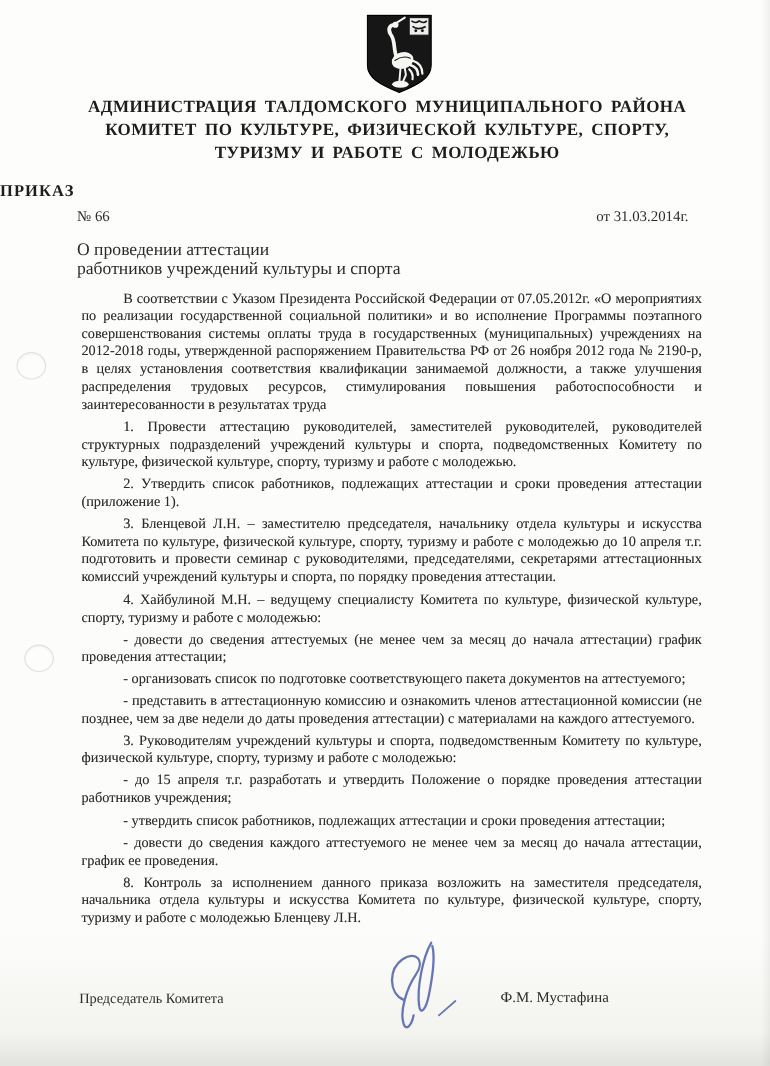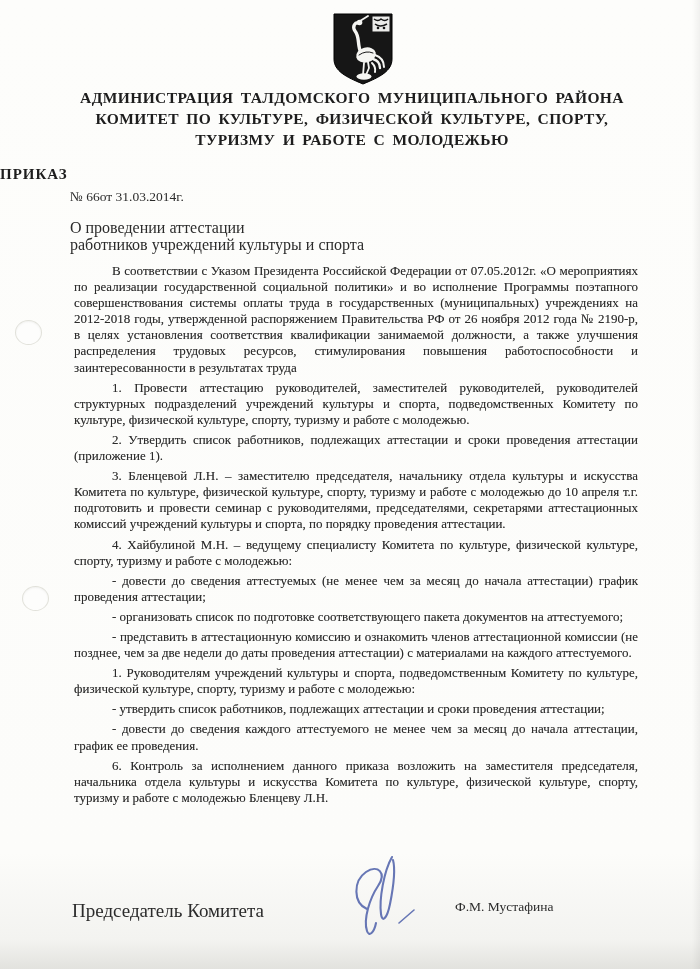--- a/index.html
+++ b/index.html
@@ -32,21 +32,21 @@
     letter-spacing:0.4px;
     color:#1d1d1d;
   }
   .doc-header .hline{word-spacing:3px;}
   .order-title{
     position:absolute;left:0;top:166px;width:100%;
     text-align:left;font-weight:bold;font-size:15px;letter-spacing:1px;color:#1d1d1d;
   }
   .num-row{
     position:absolute;left:70px;top:189px;width:556px;
-    display:flex;
+    display:flex;justify-content:space-between;
     font-size:13.5px;color:#2b2b2b;
   }
   .subject{
     position:absolute;left:70px;top:219px;width:420px;
     font-size:16px;line-height:17px;color:#2b2b2b;
   }
   .body-text{
     position:absolute;left:70px;top:259px;width:572px;
     font-size:13px;line-height:16.1px;color:#2b2b2b;
     text-shadow:0 0 0.4px rgba(70,70,70,0.45);
@@ -55,21 +55,21 @@
     margin:4px;
     text-indent:38px;
     text-align:justify;
   }
   .body-text p.decree{
     text-align:center;text-indent:0;
     margin:9px 0 2px 0;
   }
   .sign-role{
     position:absolute;left:72px;top:900px;
-    font-size:19px;color:#2b2b2b;
+    font-size:13px;color:#2b2b2b;
   }
   .sign-name{
     position:absolute;left:455px;top:899px;
     font-size:13.5px;color:#2b2b2b;
   }
   .signature{
     position:absolute;left:345px;top:851px;width:100px;height:96px;
   }
   .hole{
     position:absolute;width:25px;height:23px;border-radius:50%;
@@ -131,24 +131,25 @@
 
   <div class="body-text">
     <p>В соответствии с Указом Президента Российской Федерации от 07.05.2012г. «О мероприятиях по реализации государственной социальной политики» и во исполнение Программы поэтапного совершенствования системы оплаты труда в государственных (муниципальных) учреждениях на 2012-2018 годы, утвержденной распоряжением Правительства РФ от 26 ноября 2012 года № 2190-р, в целях установления соответствия квалификации занимаемой должности, а также улучшения распределения трудовых ресурсов, стимулирования повышения работоспособности и заинтересованности в результатах труда</p>
     <p>1. Провести аттестацию руководителей, заместителей руководителей, руководителей структурных подразделений учреждений культуры и спорта, подведомственных Комитету по культуре, физической культуре, спорту, туризму и работе с молодежью.</p>
     <p>2. Утвердить список работников, подлежащих аттестации и сроки проведения аттестации (приложение 1).</p>
     <p>3. Бленцевой Л.Н. – заместителю председателя, начальнику отдела культуры и искусства Комитета по культуре, физической культуре, спорту, туризму и работе с молодежью до 10 апреля т.г. подготовить и провести семинар с руководителями, председателями, секретарями аттестационных комиссий учреждений культуры и спорта, по порядку проведения аттестации.</p>
     <p>4. Хайбулиной М.Н. – ведущему специалисту Комитета по культуре, физической культуре, спорту, туризму и работе с молодежью:</p>
     <p>- довести до сведения аттестуемых (не менее чем за месяц до начала аттестации) график проведения аттестации;</p>
     <p>- организовать список по подготовке соответствующего пакета документов на аттестуемого;</p>
     <p>- представить в аттестационную комиссию и ознакомить членов аттестационной комиссии (не позднее, чем за две недели до даты проведения аттестации) с материалами на каждого аттестуемого.</p>
-    <p>1. Руководителям учреждений культуры и спорта, подведомственным Комитету по культуре, физической культуре, спорту, туризму и работе с молодежью:</p>
+    <p>3. Руководителям учреждений культуры и спорта, подведомственным Комитету по культуре, физической культуре, спорту, туризму и работе с молодежью:</p>
+    <p>- до 15 апреля т.г. разработать и утвердить Положение о порядке проведения аттестации работников учреждения;</p>
     <p>- утвердить список работников, подлежащих аттестации и сроки проведения аттестации;</p>
     <p>- довести до сведения каждого аттестуемого не менее чем за месяц до начала аттестации, график ее проведения.</p>
-    <p>6. Контроль за исполнением данного приказа возложить на заместителя председателя, начальника отдела культуры и искусства Комитета по культуре, физической культуре, спорту, туризму и работе с молодежью Бленцеву Л.Н.</p>
+    <p>8. Контроль за исполнением данного приказа возложить на заместителя председателя, начальника отдела культуры и искусства Комитета по культуре, физической культуре, спорту, туризму и работе с молодежью Бленцеву Л.Н.</p>
   </div>
 
   <div class="sign-role">Председатель Комитета</div>
 
   <svg class="signature" viewBox="0 0 100 96" xmlns="http://www.w3.org/2000/svg">
     <g fill="none" stroke="#5b6cb0" stroke-width="2.1" stroke-linecap="round" opacity="0.92">
       <path d="M22,58 C8,52 8,30 21,21 C33,13 42,22 33,35 C25,47 18,68 22,80 C24,86 29,82 31,72"></path>
       <path d="M47,6 C39,20 34,48 36,63 C37,72 42,68 45,53 C48,38 51,20 48,9"></path>
       <path d="M54,72 L69,59" stroke-width="1.6"></path>
     </g>

